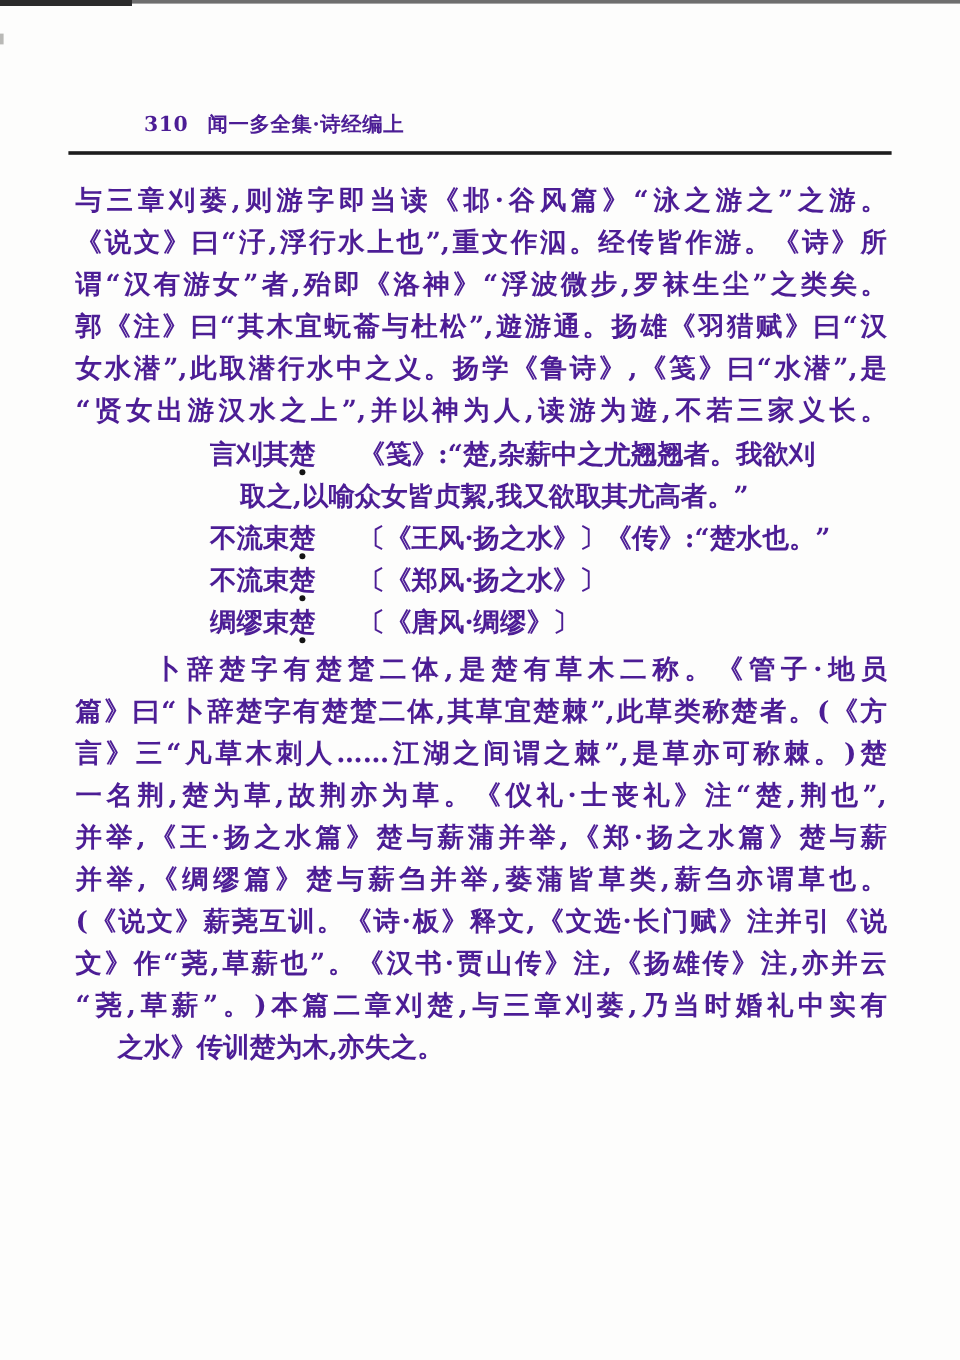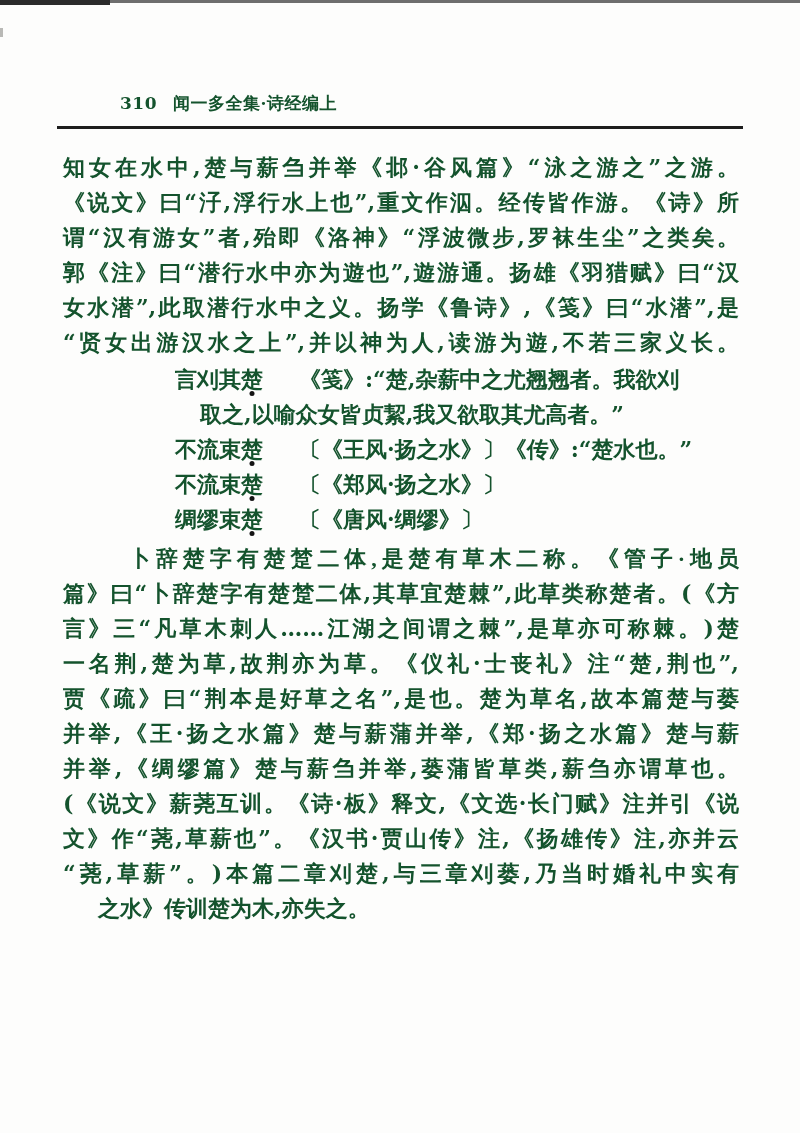--- a/index.html
+++ b/index.html
@@ -2,21 +2,21 @@
 <html><head>
 <meta charset="utf-8">
 <style>
   html,body { margin:0; padding:0; background:#e8e8e6; }
   .page {
     position:relative;
     width:800px; height:1133px;
     margin:0 auto;
     background:#fdfdfc;
     font-family:"DejaVu Serif","Liberation Serif",serif;
-    color:#14532d;
+    color:#4c1d95;
     overflow:hidden;
   }
   
   .artifact-top { position:absolute; top:0; left:0; width:100%; height:3px; background:#6e6e6e; }
   .artifact-top-left { position:absolute; top:0; left:0; width:110px; height:5px; background:#2b2b2b; }
   .artifact-left-mark { position:absolute; top:28px; left:0; width:3px; height:9px; background:#b9b9b6; }
 
   .header {
     position:absolute; top:92px; left:63px; right:60px;
     font-size:17px; font-weight:700; letter-spacing:0.5px;
@@ -26,21 +26,21 @@
   .header .pagenum { padding-left:57px; font-weight:700; }
   .rule { position:absolute; top:126px; left:57px; width:686px; height:2.5px; background:#1d1d1d; }
 
   .body {
     position:absolute; top:150px; left:63px; width:676px;
     font-size:22px; font-weight:600; line-height:35px;
     text-align:left;
   }
   .tline { text-align:justify; text-justify:inter-character; text-align-last:justify; white-space:nowrap; }
   .tline.left { text-align-last:left; white-space:normal;margin-left:35px; }
-  .indent { text-indent:66px;font-family:Liberation Serif, serif; }
+  .indent { text-indent:66px; }
 
   .lemma-block { margin-top:2px; margin-bottom:3px; }
   .lemma-line { margin-left:112px; white-space:nowrap; }
   .lemma-cont { margin-left:137px; white-space:nowrap; }
   .lemma-line .term { font-weight:700; }
   .gap { display:inline-block; width:36px; }
 
   .emph { position:relative; }
   .emph::after {
     content:""; position:absolute; left:50%; top:25px;
@@ -59,24 +59,24 @@
 
   <div class="header">
     <span class="pagenum">310</span>
     <span class="booktitle">闻一多全集·诗经编上</span>
   </div>
   <div class="rule"></div>
 
   <div class="body">
 
     <div class="para">
-      <div class="tline">知女在水中,楚与薪刍并举《邶·谷风篇》“泳之游之”之游。</div>
+      <div class="tline">与三章刈蒌,则游字即当读《邶·谷风篇》“泳之游之”之游。</div>
       <div class="tline">《说文》曰“汓,浮行水上也”,重文作泅。经传皆作游。《诗》所</div>
       <div class="tline">谓“汉有游女”者,殆即《洛神》“浮波微步,罗袜生尘”之类矣。</div>
-      <div class="tline">郭《注》曰“潜行水中亦为遊也”,遊游通。扬雄《羽猎赋》曰“汉</div>
+      <div class="tline">郭《注》曰“其木宜蚖菕与杜松”,遊游通。扬雄《羽猎赋》曰“汉</div>
       <div class="tline">女水潜”,此取潜行水中之义。扬学《鲁诗》,《笺》曰“水潜”,是</div>
       <div class="tline">“贤女出游汉水之上”,并以神为人,读游为遊,不若三家义长。</div>
     </div>
 
     <div class="lemma-block">
       <div class="lemma-line">
         <span class="term"><span>言刈其</span><span class="emph">楚</span></span><span class="gap"></span><span>《笺》:“楚,杂薪中之尤翘翘者。我欲刈</span>
       </div>
       <div class="lemma-cont">取之,以喻众女皆贞絜,我又欲取其尤高者。”</div>
 
@@ -91,21 +91,20 @@
       <div class="lemma-line">
         <span class="term"><span>绸缪束</span><span class="emph">楚</span></span><span class="gap"></span><span>〔《唐风·绸缪》〕</span>
       </div>
     </div>
 
     <div class="para para2">
       <div class="tline indent">卜辞楚字有楚䠂二体,是楚有草木二称。《管子·地员</div>
       <div class="tline">篇》曰“卜辞楚字有楚䠂二体,其草宜楚棘”,此草类称楚者。(《方</div>
       <div class="tline">言》三“凡草木刺人……江湖之间谓之棘”,是草亦可称棘。)楚</div>
       <div class="tline">一名荆,楚为草,故荆亦为草。《仪礼·士丧礼》注“楚,荆也”,</div>
-      <div class="tline">贾《疏》曰“荆本是好草之名”,是也。楚为草名,故本篇楚与蒌</div>
       <div class="tline">并举,《王·扬之水篇》楚与薪蒲并举,《郑·扬之水篇》楚与薪</div>
       <div class="tline">并举,《绸缪篇》楚与薪刍并举,蒌蒲皆草类,薪刍亦谓草也。</div>
       <div class="tline">(《说文》薪荛互训。《诗·板》释文,《文选·长门赋》注并引《说</div>
       <div class="tline">文》作“荛,草薪也”。《汉书·贾山传》注,《扬雄传》注,亦并云</div>
       <div class="tline">“荛,草薪”。)本篇二章刈楚,与三章刈蒌,乃当时婚礼中实有</div>
       <div class="tline left">之水》传训楚为木,亦失之。</div>
     </div>
 
   </div>
 </div>

